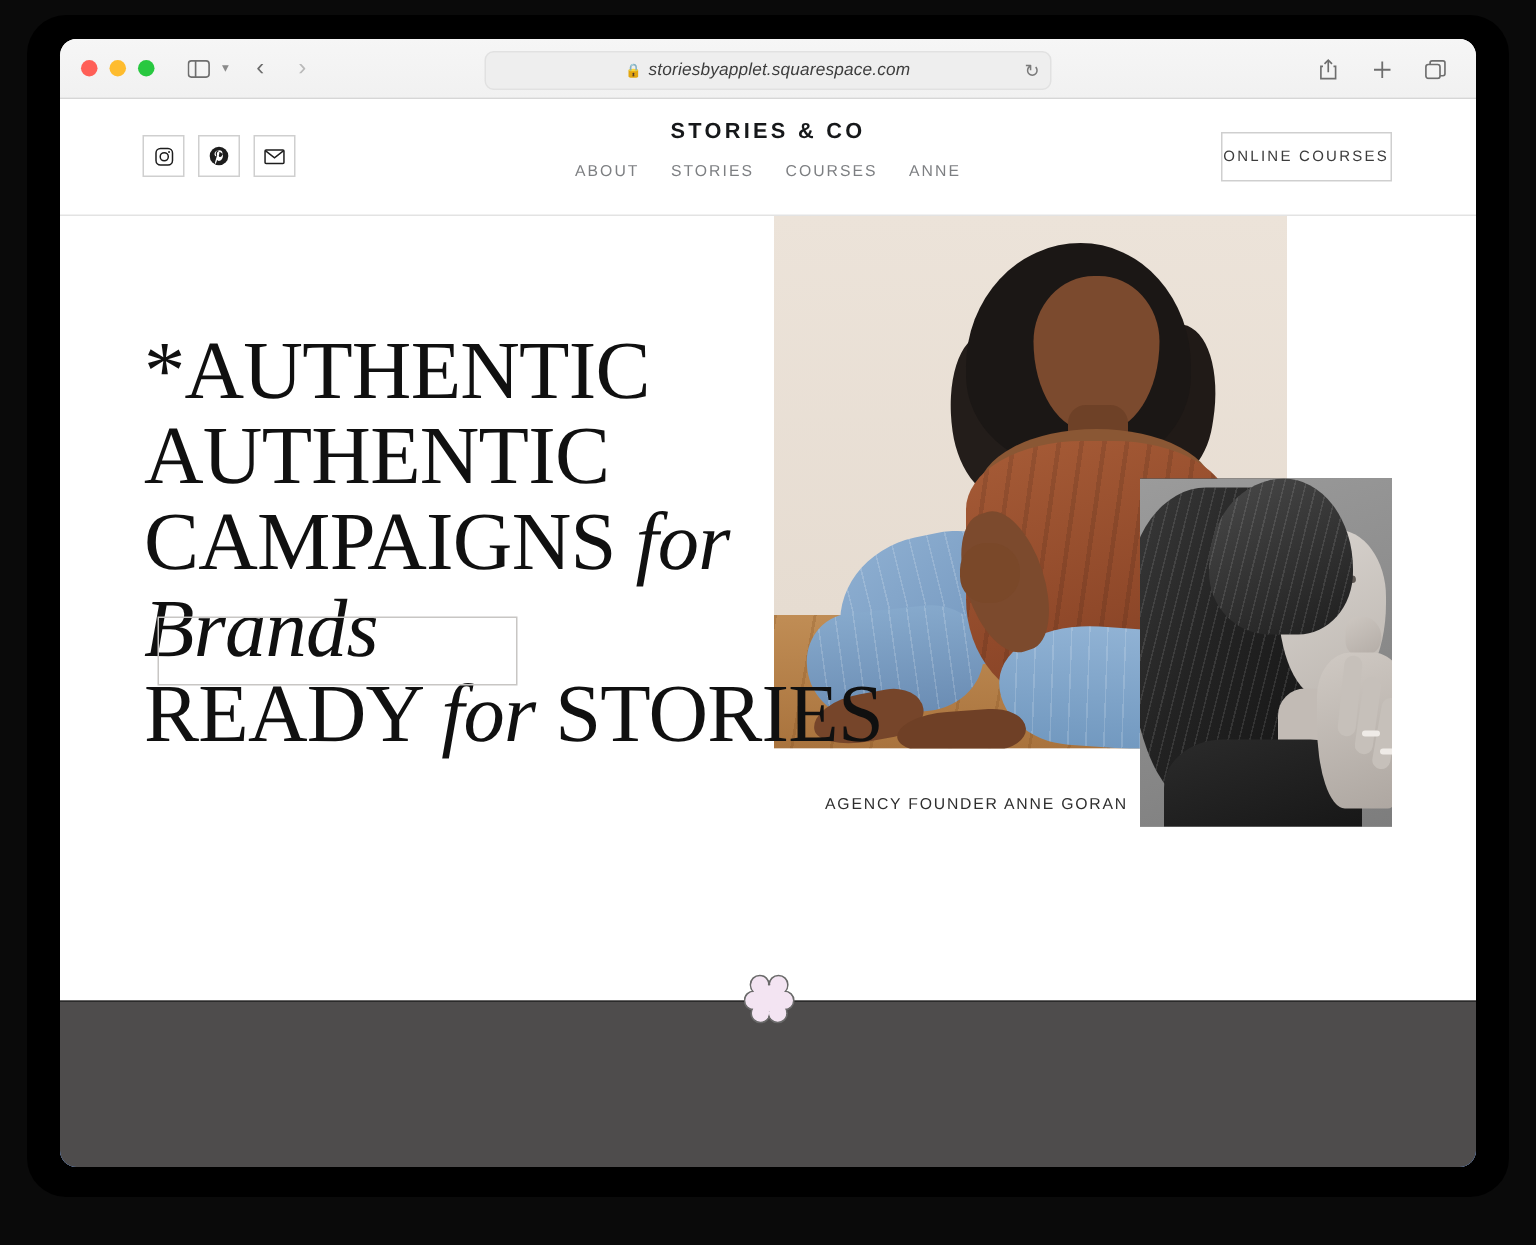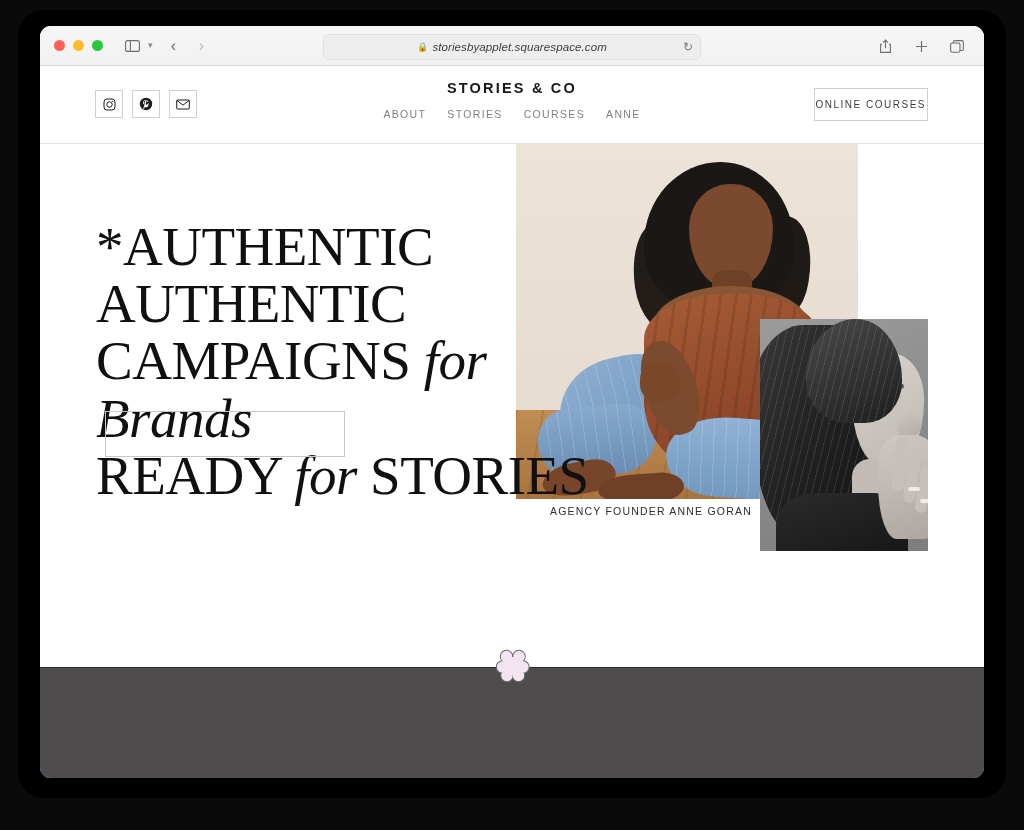--- a/index.html
+++ b/index.html
@@ -286,21 +286,21 @@
     width: 168px;
     height: 232px;
     overflow: hidden;
     z-index: 3;
     background: #2a2a2a;
   }
 
   .caption {
     position: absolute;
     left: 476px;
-    top: 361px;
+    top: 386px;
     width: 270px;
     text-align: center;
     font-size: 10.5px;
     letter-spacing: 1.2px;
     color: #2e2e2e;
     z-index: 4;
   }
 
   
   .footer-strip {

